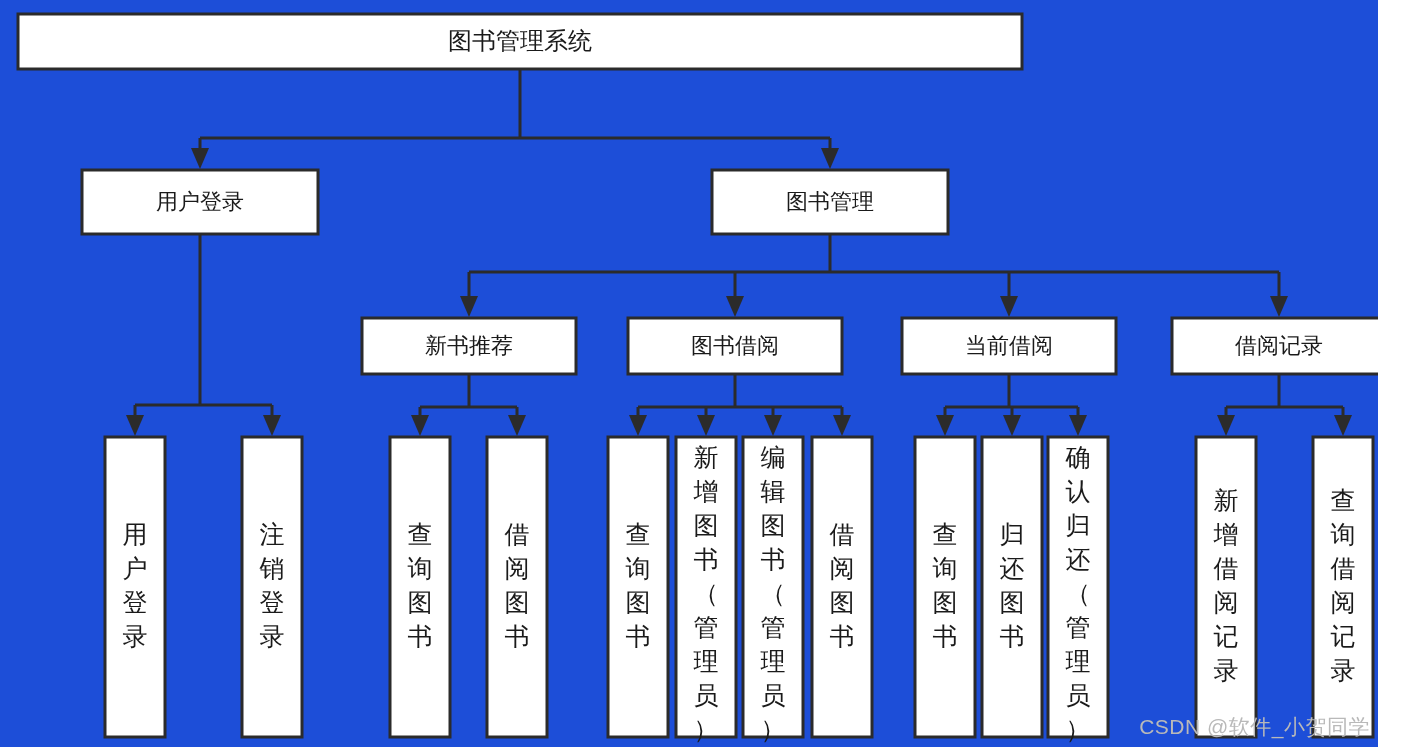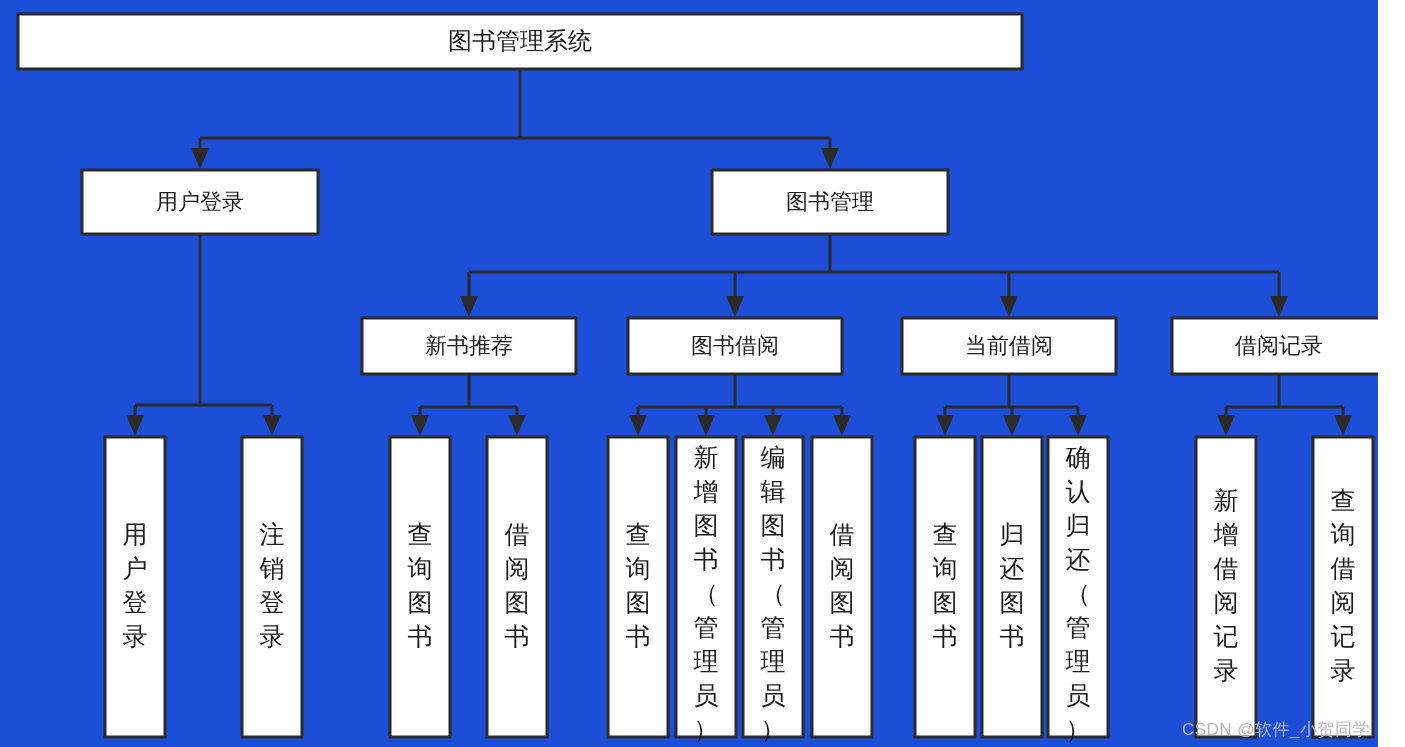--- a/index.html
+++ b/index.html
@@ -54,21 +54,21 @@
   }
   .arrow-head {
     fill: #2b2b2b;
     stroke: none;
   }
   .watermark {
     position: absolute;
     right: 8px;
     bottom: 6px;
     font-family: "Liberation Sans", "DejaVu Sans", sans-serif;
-    font-size: 17px;
+    font-size: 21px;
     color: #b9b9b9;
     white-space: nowrap;
     letter-spacing: 0.5px;
   }
 </style>
 </head>
 <body>
 
 <div id="diagram-root">
   <svg class="diagram-canvas" viewBox="0 0 1405 747">

